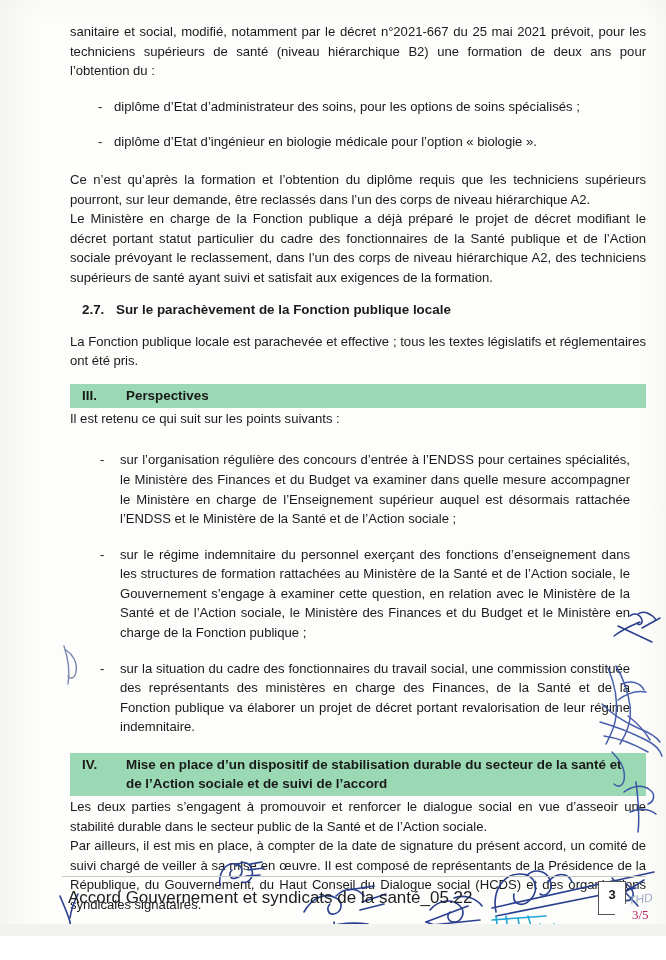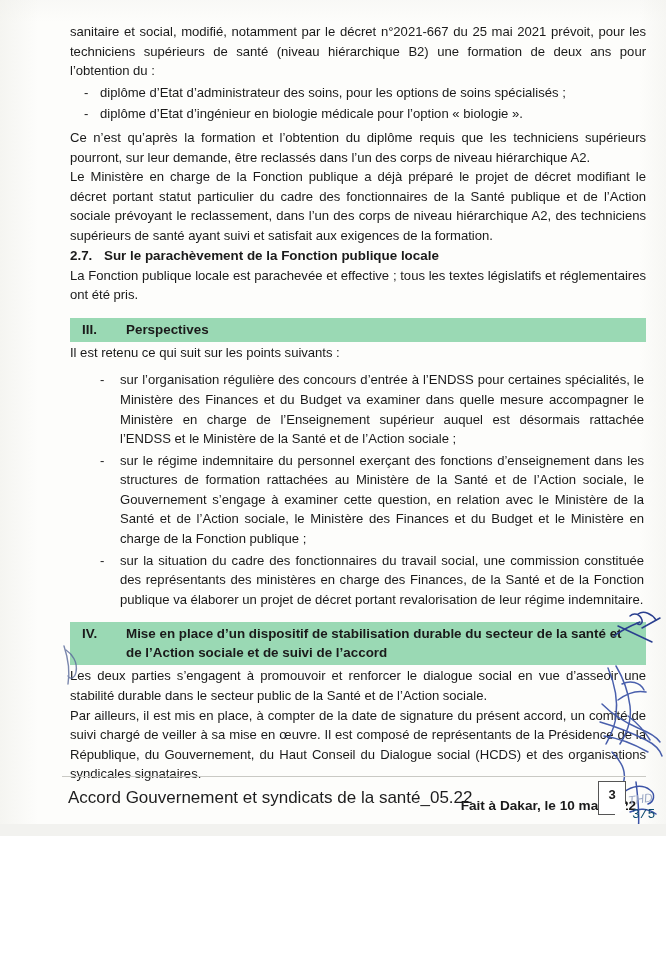--- a/index.html
+++ b/index.html
@@ -3,21 +3,21 @@
 <meta charset="utf-8">
 <style>
   html, body {
     margin: 0;
     padding: 0;
     background: #ffffff;
   }
   #page {
     position: relative;
     width: 666px;
-    height: 836px;
+    height: 936px;
     background: #fdfdfb;
     overflow: hidden;
     font-family: "Liberation Sans", sans-serif;
     color: #1a1a1a;
   }
   
   #paper-tint {
     position: absolute;
     inset: 0;
     background:
@@ -43,21 +43,21 @@
     letter-spacing: -0.02px;
   }
 
   ul.bullets {
     margin: 0;
     padding: 0;
     list-style: none;
   }
   ul.bullets li {
     position: relative;
-    margin: 2px;
+    margin: 16px;
     padding-left: 28px;
     font-size: 13.1px;
     line-height: 19.6px;
     text-align: justify;
     text-justify: inter-word;
   }
   ul.bullets.indent-deep li {
     padding-left: 34px;
     margin-left: 16px;
   }
@@ -65,21 +65,21 @@
     content: "-";
     position: absolute;
     left: 12px;
     top: 0;
   }
   ul.bullets.indent-deep li::before {
     left: 14px;
   }
 
   h2.subhead {
-    margin: 0;
+    margin: 12px;
     font-size: 13.4px;
     line-height: 20px;
     font-weight: bold;
   }
   h2.subhead .num { display: inline-block; min-width: 34px; }
 
   .green-head {
     background: #9ad9b4;
     padding: 2px 0 3px 0;
     margin: 13px 0 1px 0;
@@ -170,22 +170,22 @@
     width: 10px;
     height: 10px;
     border-bottom: 1.4px solid #fdfdfb;
     border-right: 1.4px solid #fdfdfb;
   }
   #page-count {
     position: absolute;
     left: 632px;
     top: 31px;
     font-size: 13px;
-    color: #0c4a6e;
-    font-family: Liberation Mono, monospace;
+    color: #be185d;
+    font-family: Liberation Serif, serif;
   }
   #stamp-thd {
     position: absolute;
     left: 628px;
     top: 16px;
     font-size: 12px;
     color: #9aa7c4;
     font-style: italic;
     transform: rotate(-8deg);
   }

